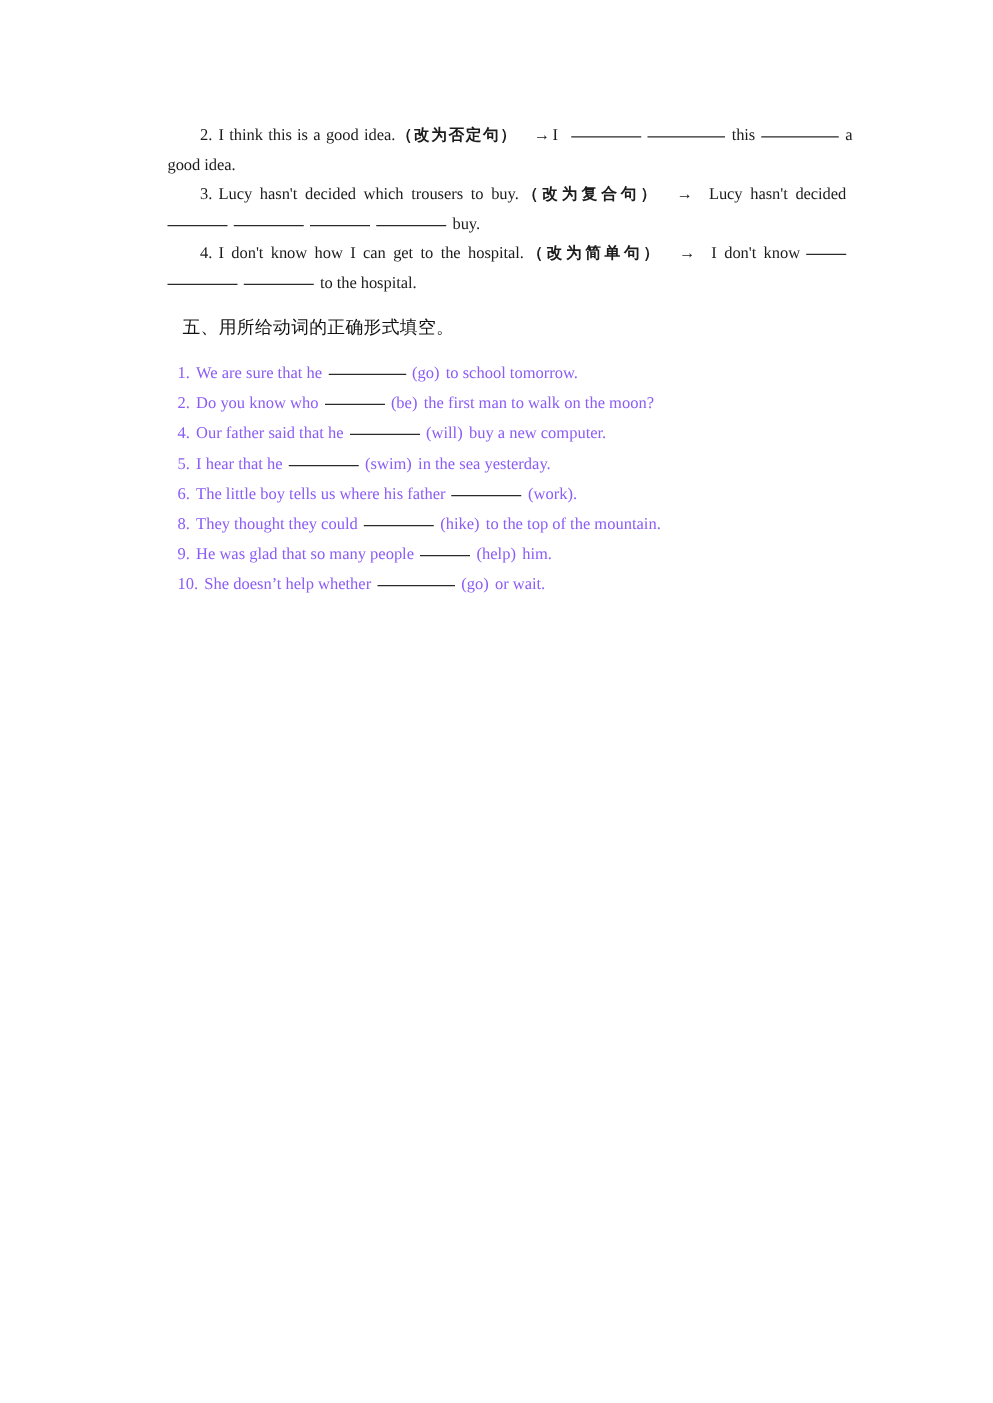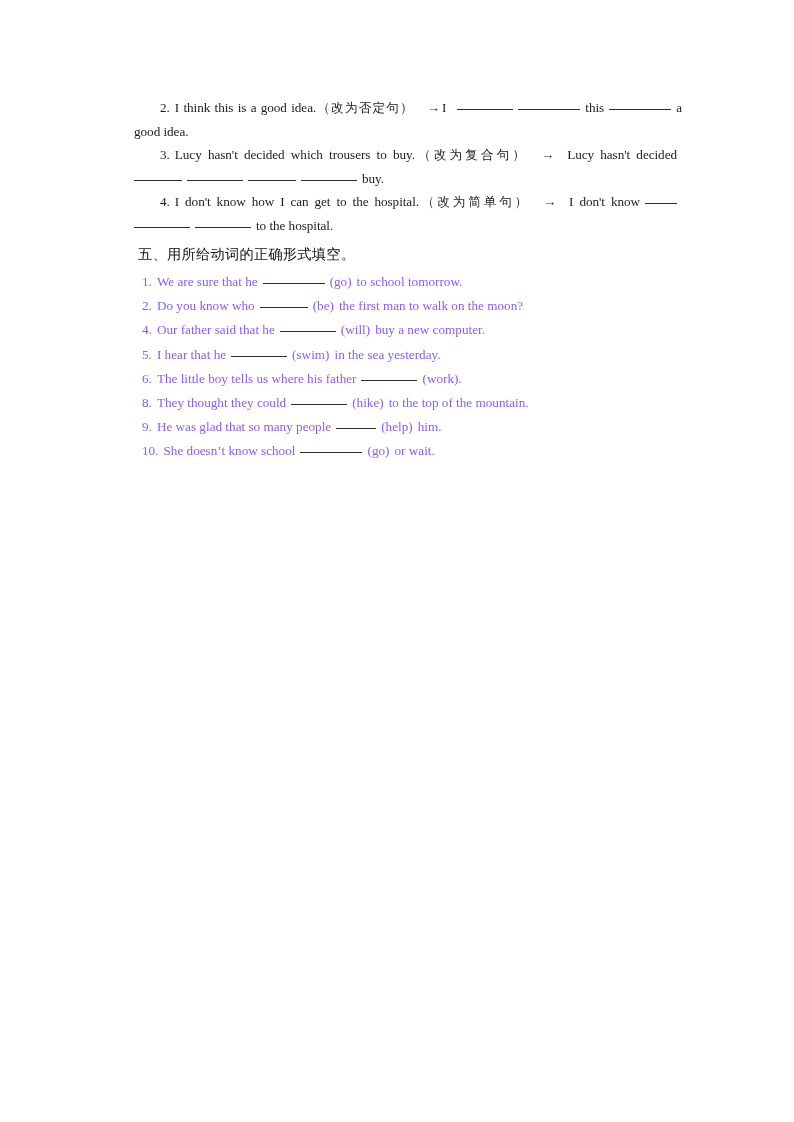--- a/index.html
+++ b/index.html
@@ -35,26 +35,27 @@
     letter-spacing: -0.05px;
     color: #1c1c1c;
   }
   .para.indent {
     text-indent: 26px;
   }
   .cjk {
     font-family: "DejaVu Sans", "Liberation Sans", sans-serif;
     font-size: 12.6px;
     letter-spacing: 0.2px;
+    font-weight: bold;
   }
   .section-heading {
     font-family: "DejaVu Sans", "Liberation Sans", sans-serif;
     font-size: 14.2px;
     line-height: 24px;
-    margin: 4px;
+    margin: 12px;
     padding-top: 1px;
     letter-spacing: 0.3px;
     color: #111111;
   }
   .qlist {
     margin: 0;
     padding: 0;
     list-style: none;
   }
   .qitem {
@@ -110,17 +111,17 @@
 
       <li class="qitem"><span>5.</span><span class="sp"></span><span>I hear that he</span><span class="sp"></span><span class="blank b-lg"></span><span class="sp"></span><span>(swim)</span><span class="sp"></span><span>in the sea yesterday.</span></li>
 
       <li class="qitem"><span>6.</span><span class="sp"></span><span>The little boy tells us where his father</span><span class="sp"></span><span class="blank b-lg"></span><span class="sp"></span><span>(work).</span><span></span></li>
 
 
       <li class="qitem"><span>8.</span><span class="sp"></span><span>They thought they could</span><span class="sp"></span><span class="blank b-lg"></span><span class="sp"></span><span>(hike)</span><span class="sp"></span><span>to the top of the mountain.</span></li>
 
       <li class="qitem"><span>9.</span><span class="sp"></span><span>He was glad that so many people</span><span class="sp"></span><span class="blank b-sm"></span><span class="sp"></span><span>(help)</span><span class="sp"></span><span>him.</span></li>
 
-      <li class="qitem"><span>10.</span><span class="sp"></span><span>She doesn’t know school</span><span class="sp"></span><span class="blank b-xl"></span><span class="sp"></span><span>(go)</span><span class="sp"></span><span>or wait.</span></li>
+      <li class="qitem"><span>10.</span><span class="sp"></span><span>She doesn’t help whether</span><span class="sp"></span><span class="blank b-xl"></span><span class="sp"></span><span>(go)</span><span class="sp"></span><span>or wait.</span></li>
     </ul>
 
   </div>
 </div>
 
 </body></html>

